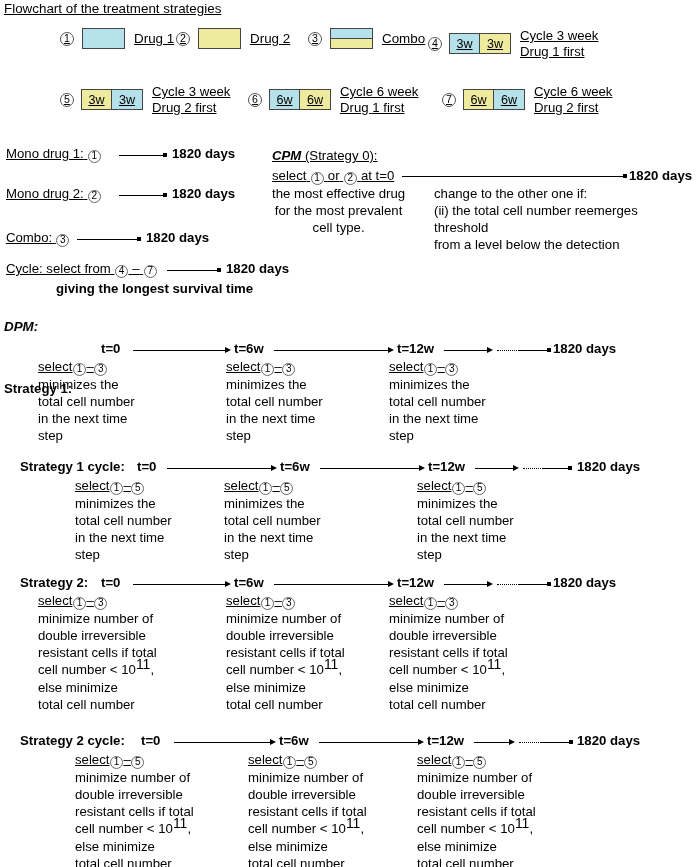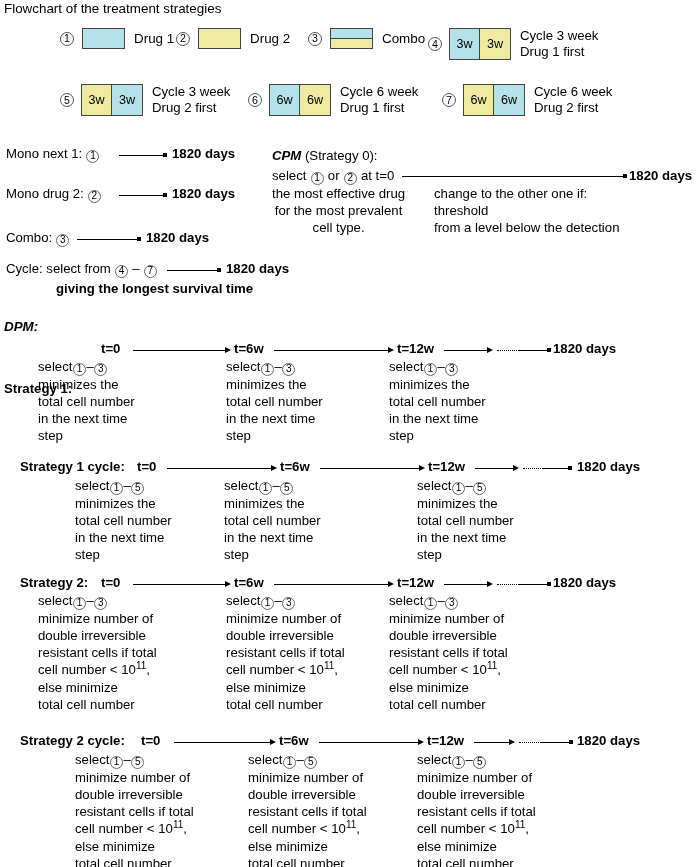--- a/index.html
+++ b/index.html
@@ -2,39 +2,39 @@
 <html><head>
 <meta charset="utf-8">
 <style>
   html,body{margin:0;padding:0;background:#fff;}
   body{
     width:700px;height:867px;position:relative;overflow:hidden;
     font-family:"Liberation Sans","DejaVu Sans",sans-serif;
     color:#000;font-size:13.2px;line-height:1.28;
     -webkit-font-smoothing:antialiased;
   }
-  .abs{position:absolute;white-space:nowrap;}
+  .abs{position:absolute;white-space:nowrap;text-decoration:underline;}
 
   
   #title{left:4px;top:0px;font-size:13.4px;}
 
   
   .legend-item{display:flex;align-items:center;}
   .circ{
     display:inline-flex;align-items:center;justify-content:center;
     width:14px;height:14px;border:1.1px solid #555;border-radius:50%;
     font-size:10.6px;line-height:1;box-sizing:border-box;flex:none;
     font-family:"Liberation Sans",sans-serif;
   }
   .swatch{border:1px solid #444;box-sizing:border-box;flex:none;}
   .sw-plain{width:43px;height:21px;}
   .sw-combo{width:43px;height:21px;display:flex;flex-direction:column;}
   .sw-combo > div{height:50%;width:100%;}
   .sw-combo > div:first-child{border-bottom:1px solid #444;}
-  .sw-cycle{height:32px;display:flex;align-items:flex-end;}
+  .sw-cycle{height:21px;display:flex;align-items:flex-end;}
   .sw-cycle > div{
     width:30px;height:100%;display:flex;align-items:center;justify-content:center;
     font-size:12.6px;box-sizing:border-box;
   }
   .sw-cycle > div:first-child{border-right:1px solid #444;}
   .lg-label{margin-left:9px;font-size:13.4px;}
   .lg-two{margin-left:9px;font-size:13.2px;line-height:1.18;white-space:nowrap;}
 
   
   .cnum{
@@ -48,21 +48,21 @@
   .hline{position:absolute;height:0;border-top:1.25px solid #000;}
   .sq-end{position:absolute;width:4px;height:4px;background:#000;}
   .arrow-end{position:absolute;width:0;height:0;
     border-left:6px solid #000;border-top:3.4px solid transparent;border-bottom:3.4px solid transparent;}
   .dots{position:absolute;height:0;border-top:1.6px dotted #000;}
 
   .lbl{position:absolute;white-space:nowrap;font-weight:bold;}
   .col{position:absolute;white-space:nowrap;line-height:1.30;font-size:13.2px;}
   .sec-head{position:absolute;font-style:italic;font-weight:bold;font-size:13.4px;}
   .bold-ital{font-style:italic;font-weight:bold;}
-  sup{font-size:10px;vertical-align:super;line-height:0;}
+  sup{font-size:14px;vertical-align:super;line-height:0;}
 </style>
 </head>
 <body>
 
 <div class="abs" id="title">Flowchart of the treatment strategies</div>
 
 <div class="abs legend-item" style="left:60px;top:28px;">
   <span class="circ">1</span>
   <span class="swatch sw-plain" style="margin-left:8px;background:#b4e1ea;"></span>
   <span class="lg-label">Drug 1</span>
@@ -125,21 +125,21 @@
     <div style="background:#eeeb9e;">6w</div>
     <div style="background:#b4e1ea;">6w</div>
   </span>
   <span class="lg-two">
     <span style="display:block;">Cycle 6 week</span>
     <span style="display:block;">Drug 2 first</span>
   </span>
 </div>
 
 <div class="abs" style="left:6px;top:146px;">
-  <span>Mono next 1:</span>
+  <span>Mono drug 1:</span>
   <span class="cnum">1</span>
 </div>
 <div class="hline" style="left:119px;top:155px;width:46px;"></div>
 <div class="sq-end" style="left:163px;top:153px;"></div>
 <div class="lbl" style="left:172px;top:146px;">1820 days</div>
 
 <div class="abs" style="left:6px;top:186px;text-align:right;">
   <span>Mono drug 2:</span>
   <span class="cnum">2</span>
 </div>
@@ -181,20 +181,21 @@
 <div class="lbl" style="left:629px;top:168px;">1820 days</div>
 
 <div class="col" style="left:272px;top:185px;text-align:center;">
   <div>the most effective drug</div>
   <div>for the most prevalent</div>
   <div>cell type.</div>
 </div>
 
 <div class="col" style="left:434px;top:185px;">
   <div>change to the other one if:</div>
+  <div>(ii) the total cell number reemerges</div>
   <div>threshold</div>
   <div>from a level below the detection</div>
 </div>
 
 <div class="sec-head" style="left:4px;top:318px;">DPM:</div>
 
 <div class="lbl" style="left:4px;top:341px;margin-top:40px;">Strategy 1:</div>
 <div class="lbl" style="left:101px;top:341px;">t=0</div>
 <div class="hline" style="left:133px;top:350px;width:93px;"></div>
 <div class="arrow-end" style="left:225px;top:346.6px;"></div>

